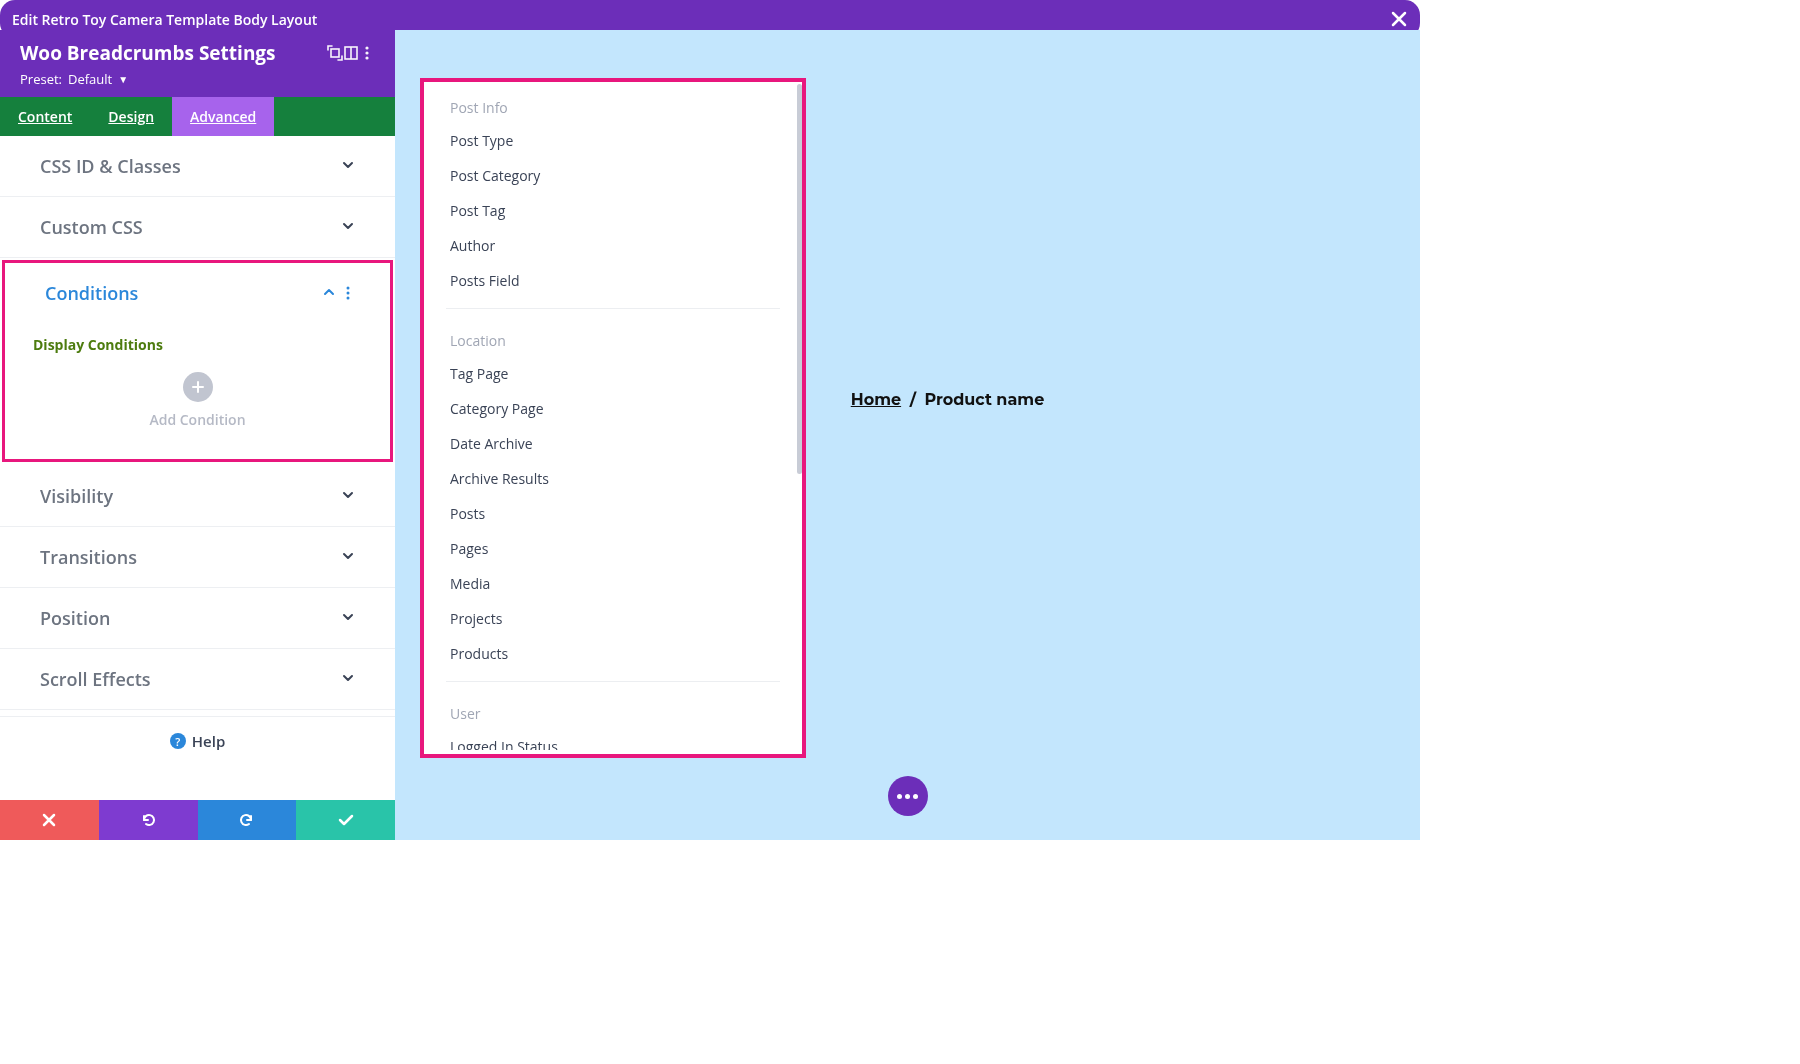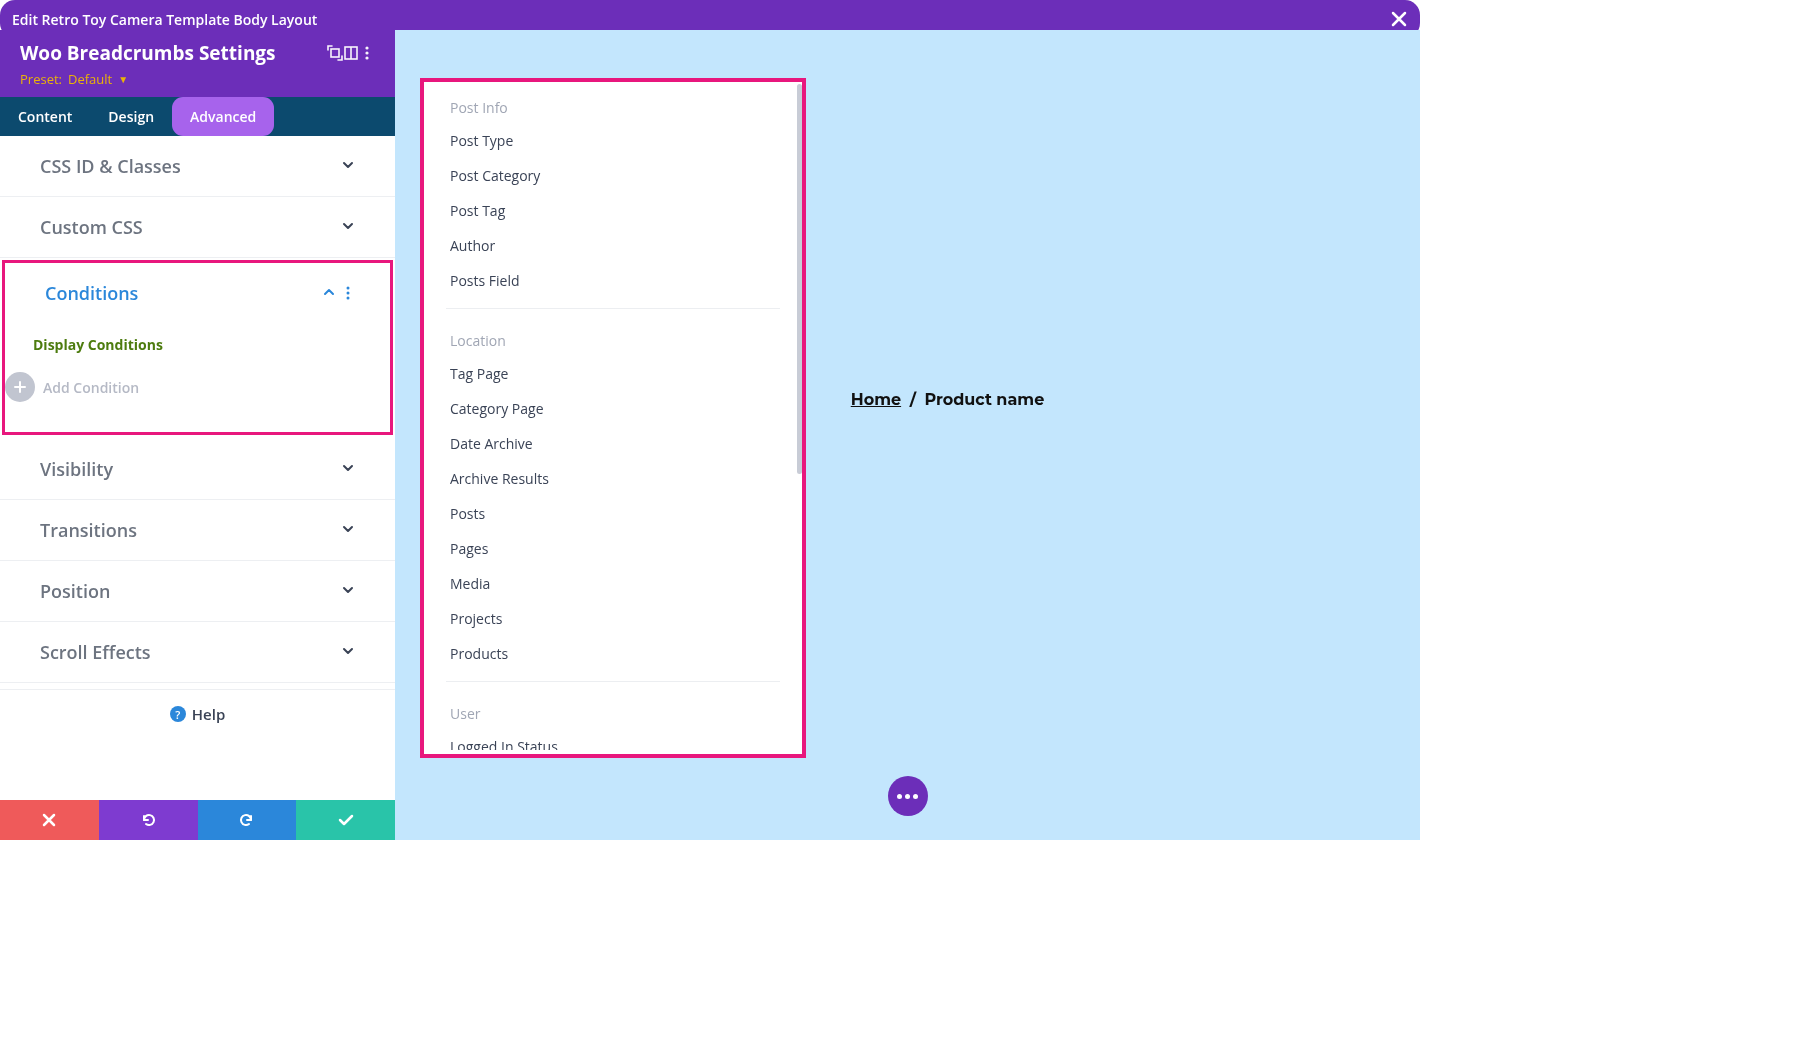--- a/index.html
+++ b/index.html
@@ -52,47 +52,47 @@
     position:absolute; top:30px; left:388px; width:6px; bottom:40px;
     background:#eceef1;
   }
   .panel-header {
     background:#6c2eb9; color:#fff; padding:10px 20px 8px;
   }
   .panel-header-row{display:flex;align-items:center;}
   .panel-title{font-size:19px;font-weight:700;flex:1;}
   .hdr-icon{width:16px;height:16px;display:flex;align-items:center;justify-content:center;opacity:.95;}
   .hdr-icon svg{display:block;}
-  .preset-row{color:#eab308;font-size:13px;margin-top:4px;display:inline-flex;align-items:center;gap:6px;}
+  .preset-row{color:#ffffff;font-size:13px;margin-top:4px;display:inline-flex;align-items:center;gap:6px;}
   .preset-row .caret{font-size:10px;}
 
-  .tabs{display:flex;background:#0c4a6e;color:#fff;font-size:14px;font-weight:600;}
+  .tabs{display:flex;background:#15803d;color:#fff;font-size:14px;font-weight:600;text-decoration:underline;}
   .tab{padding:10px 18px;cursor:pointer;}
-  .tab.active{background:#a763ec;border-radius:11px;}
+  .tab.active{background:#a763ec;}
 
   
   .sections{flex:1;overflow:hidden;position:relative;}
   .section-head{
     display:flex;align-items:center;justify-content:space-between;
     padding:18px 40px;
     font-size:18px;font-weight:600;color:#6d7480;
     border-bottom:1px solid #edeff2;
     cursor:pointer;
   }
   .section-head.open{color:#2b87da;}
   .chev{font-size:15px;}
   .section-head .right-icons{display:flex;align-items:center;gap:10px;}
 
   .conditions-box{
     border:3px solid #e8177d;
     margin:2px 2px 4px 2px;
     padding-bottom:30px;
   }
   .sub-label{padding:12px 28px 18px;font-size:14px;font-weight:700;color:#4d7c0f;}
-  .add-cond{display:flex;flex-direction:row;align-items:center;gap:8px;color:#b5b9c5;}
+  .add-cond{display:flex;flex-direction:column;align-items:center;gap:8px;color:#b5b9c5;}
   .add-btn{width:30px;height:30px;border-radius:50%;background:#c1c5d0;display:flex;align-items:center;justify-content:center;}
   .add-btn svg{display:block;}
   .add-text{font-size:14px;font-weight:600;}
 
   .help-bar{
     display:flex;align-items:center;justify-content:center;gap:6px;
     padding:14px 0; color:#3a4356;font-size:15px;font-weight:600;
     border-top:1px solid #edeff2;
     margin-top:6px;
   }

